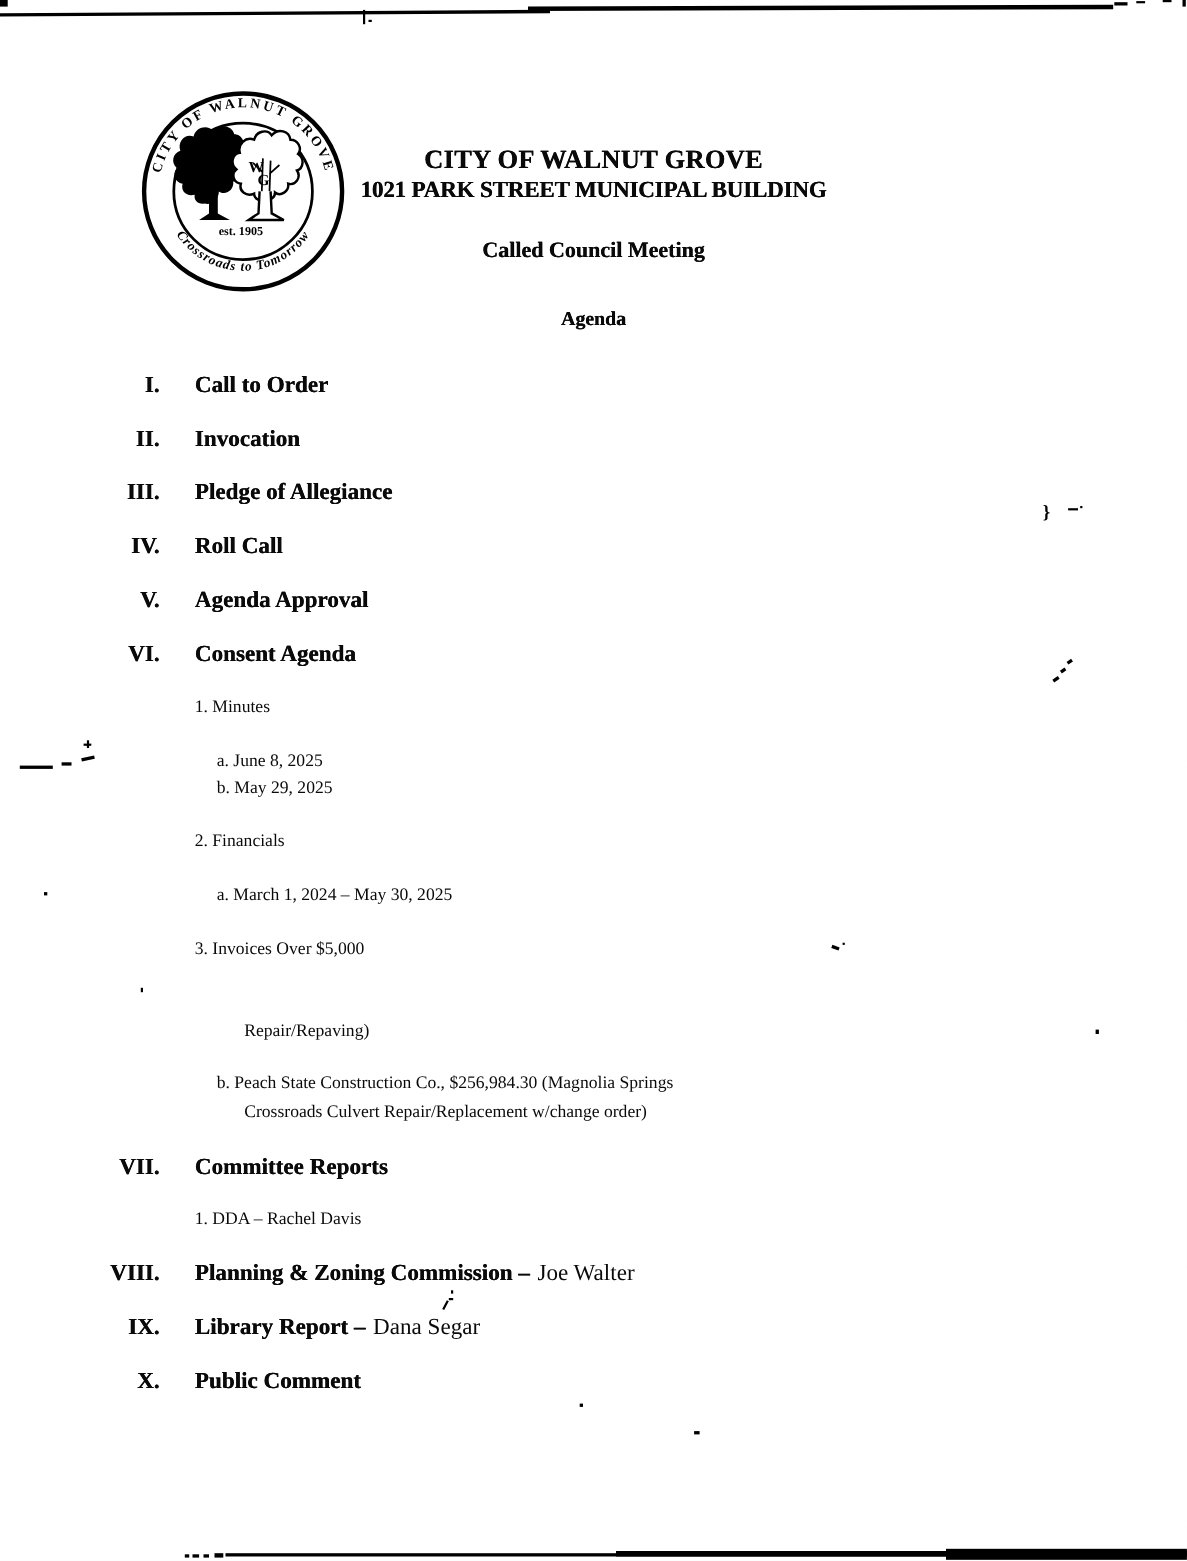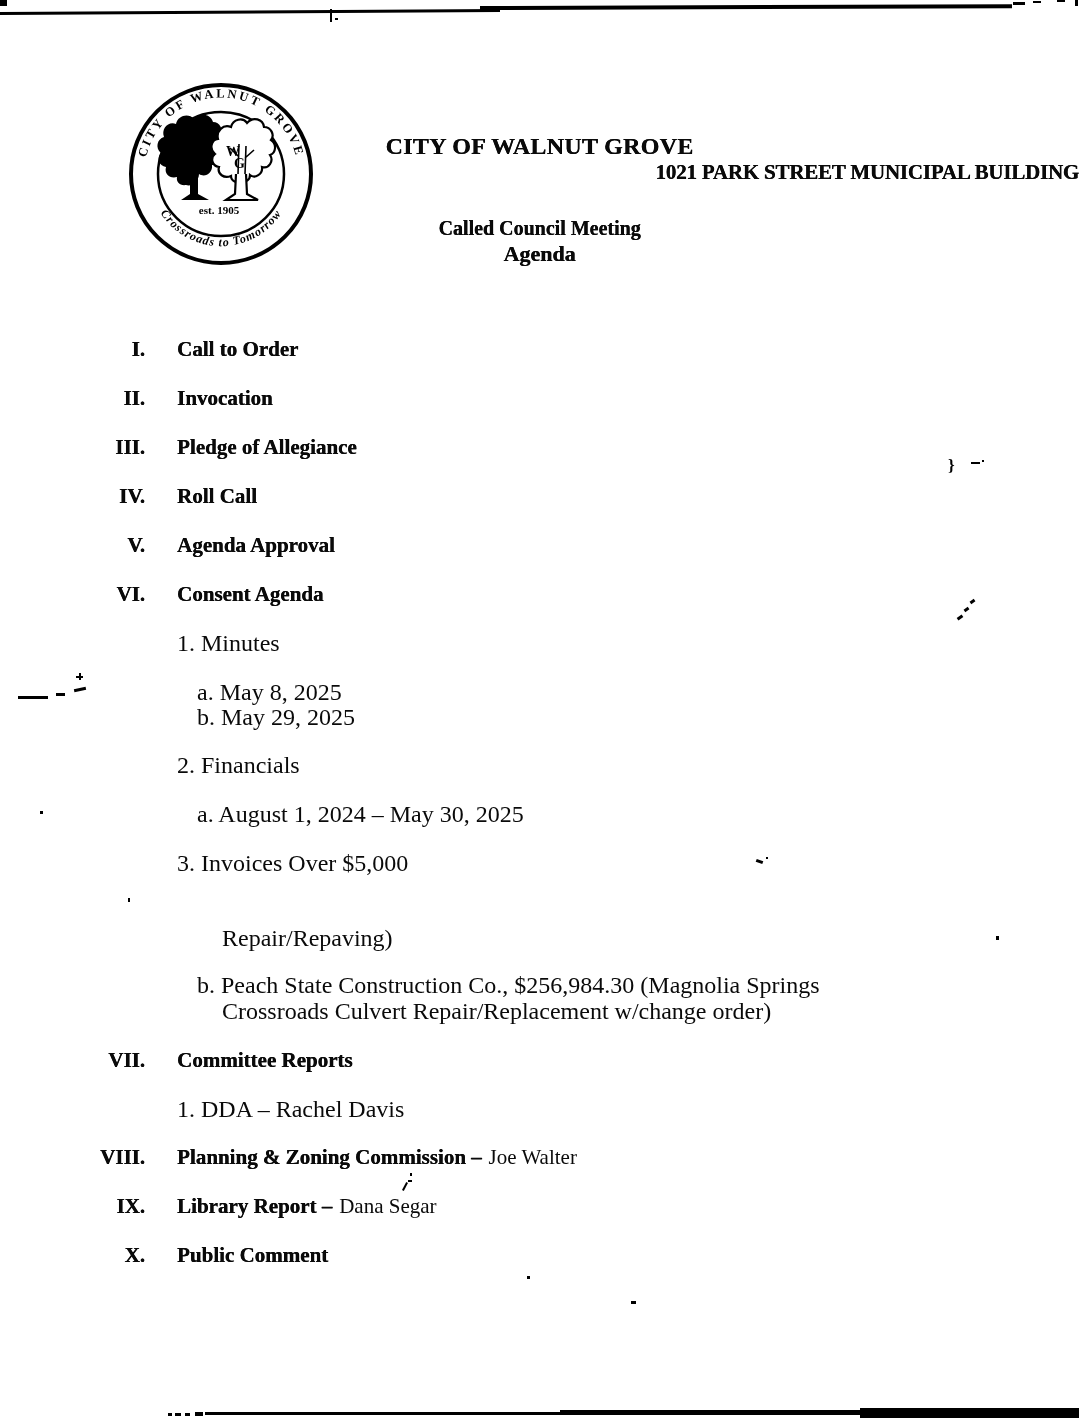--- a/index.html
+++ b/index.html
@@ -18,42 +18,42 @@
   
   .titleblock {
     position: absolute;
     top: 133px; left: 0; width: 1079px;
     text-align: center;
     font-weight: bold;
     text-shadow: 0.35px 0 0 #000;
   }
   .t1 { font-size: 24px; line-height: 27px; letter-spacing: 0.3px; }
   .t2 { font-size: 20px; line-height: 25px; }
-  .t3 { font-size: 21px; line-height: 25px; letter-spacing: -0.2px; text-align: right; }
+  .t3 { font-size: 21px; line-height: 25px; letter-spacing: -0.2px; }
   .t4 { font-size: 20px; line-height: 25px; margin-top: 31px; }
-  .t5 { font-size: 22px; line-height: 25px; }
+  .t5 { font-size: 18px; line-height: 25px; margin-top: 36px; }
 
   
   .num {
     position: absolute; left: 0; width: 145px;
     text-align: right;
     font-weight: bold; font-size: 21px; line-height: 24px;
     text-shadow: 0.35px 0 0 #000;
     white-space: nowrap;
   }
   .lbl {
     position: absolute; left: 177px;
     font-weight: bold; font-size: 21px; line-height: 24px;
     text-shadow: 0.35px 0 0 #000;
     white-space: nowrap;
   }
   .sfx { font-weight: normal; text-shadow: none; margin-left: 7px; text-align: right; }
   .sub {
     position: absolute;
-    font-size: 24px; line-height: 24px;
+    font-size: 16px; line-height: 24px;
     white-space: nowrap;
   }
   .seal-svg { position: absolute; left: 126px; top: 82px; }
 </style>
 </head>
 <body>
 
 <div class="page">
 
   <div class="art" style="left:0;top:0;width:7px;height:6px;"></div>
@@ -144,24 +144,24 @@
   <div class="num" style="top:484px">IV.</div>
   <div class="lbl" style="top:484px">Roll Call</div>
 
   <div class="num" style="top:533px">V.</div>
   <div class="lbl" style="top:533px">Agenda Approval</div>
 
   <div class="num" style="top:582px">VI.</div>
   <div class="lbl" style="top:582px">Consent Agenda</div>
 
   <div class="sub" style="left:177px;top:631px">1. Minutes</div>
-  <div class="sub" style="left:197px;top:680px">a. May 8, 2025</div>
+  <div class="sub" style="left:197px;top:680px">a. June 8, 2025</div>
   <div class="sub" style="left:197px;top:705px">b. May 29, 2025</div>
   <div class="sub" style="left:177px;top:753px">2. Financials</div>
-  <div class="sub" style="left:197px;top:802px">a. August 1, 2024 – May 30, 2025</div>
+  <div class="sub" style="left:197px;top:802px">a. March 1, 2024 – May 30, 2025</div>
   <div class="sub" style="left:177px;top:851px">3. Invoices Over $5,000</div>
   <div class="sub" style="left:222px;top:926px">Repair/Repaving)</div>
   <div class="sub" style="left:197px;top:973px">b. Peach State Construction Co., $256,984.30 (Magnolia Springs</div>
   <div class="sub" style="left:222px;top:999px">Crossroads Culvert Repair/Replacement w/change order)</div>
 
   <div class="num" style="top:1048px">VII.</div>
   <div class="lbl" style="top:1048px">Committee Reports</div>
 
   <div class="sub" style="left:177px;top:1097px">1. DDA – Rachel Davis</div>
 

